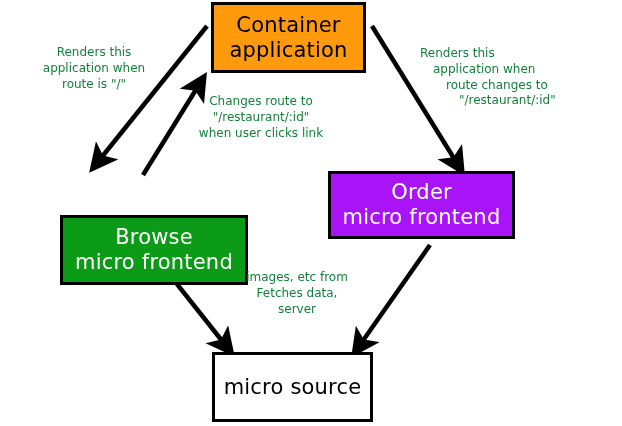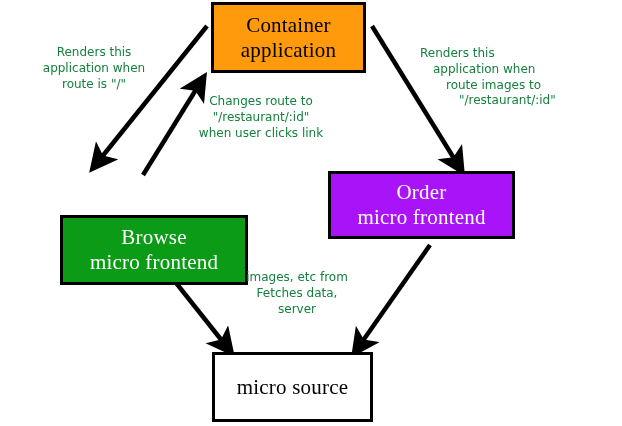--- a/index.html
+++ b/index.html
@@ -32,21 +32,21 @@
     border: 3px solid #000000;
     display: flex;
     flex-direction: column;
     align-items: center;
     justify-content: center;
     text-align: center;
     line-height: 1.18;
     font-size: 21px;
     letter-spacing: 0.2px;
   }
-  .node .line { display: block; white-space: nowrap; font-family: Liberation Serif, serif; }
+  .node .line { display: block; white-space: nowrap; }
 
   #node-container {
     left: 211px; top: 2px; width: 155px; height: 71px;
     background: #FF9A0C;
     color: #000000;
   }
   #node-browse {
     left: 60px; top: 171px; width: 188px; height: 70px;
     background: #0B9B16;
     color: #ffffff;
@@ -132,21 +132,21 @@
 
   <div class="label" id="label-middle">
     <span class="line">Changes route to</span>
     <span class="line">"/restaurant/:id"</span>
     <span class="line">when user clicks link</span>
   </div>
 
   <div class="label" id="label-right">
     <span class="line l1">Renders this</span>
     <span class="line l2">application when</span>
-    <span class="line l3">route images to</span>
+    <span class="line l3">route changes to</span>
     <span class="line l4">"/restaurant/:id"</span>
   </div>
 
   <div class="label" id="label-bottom">
     <span class="line">images, etc from</span>
     <span class="line">Fetches data,</span>
     <span class="line">server</span>
   </div>
 
 </div>

